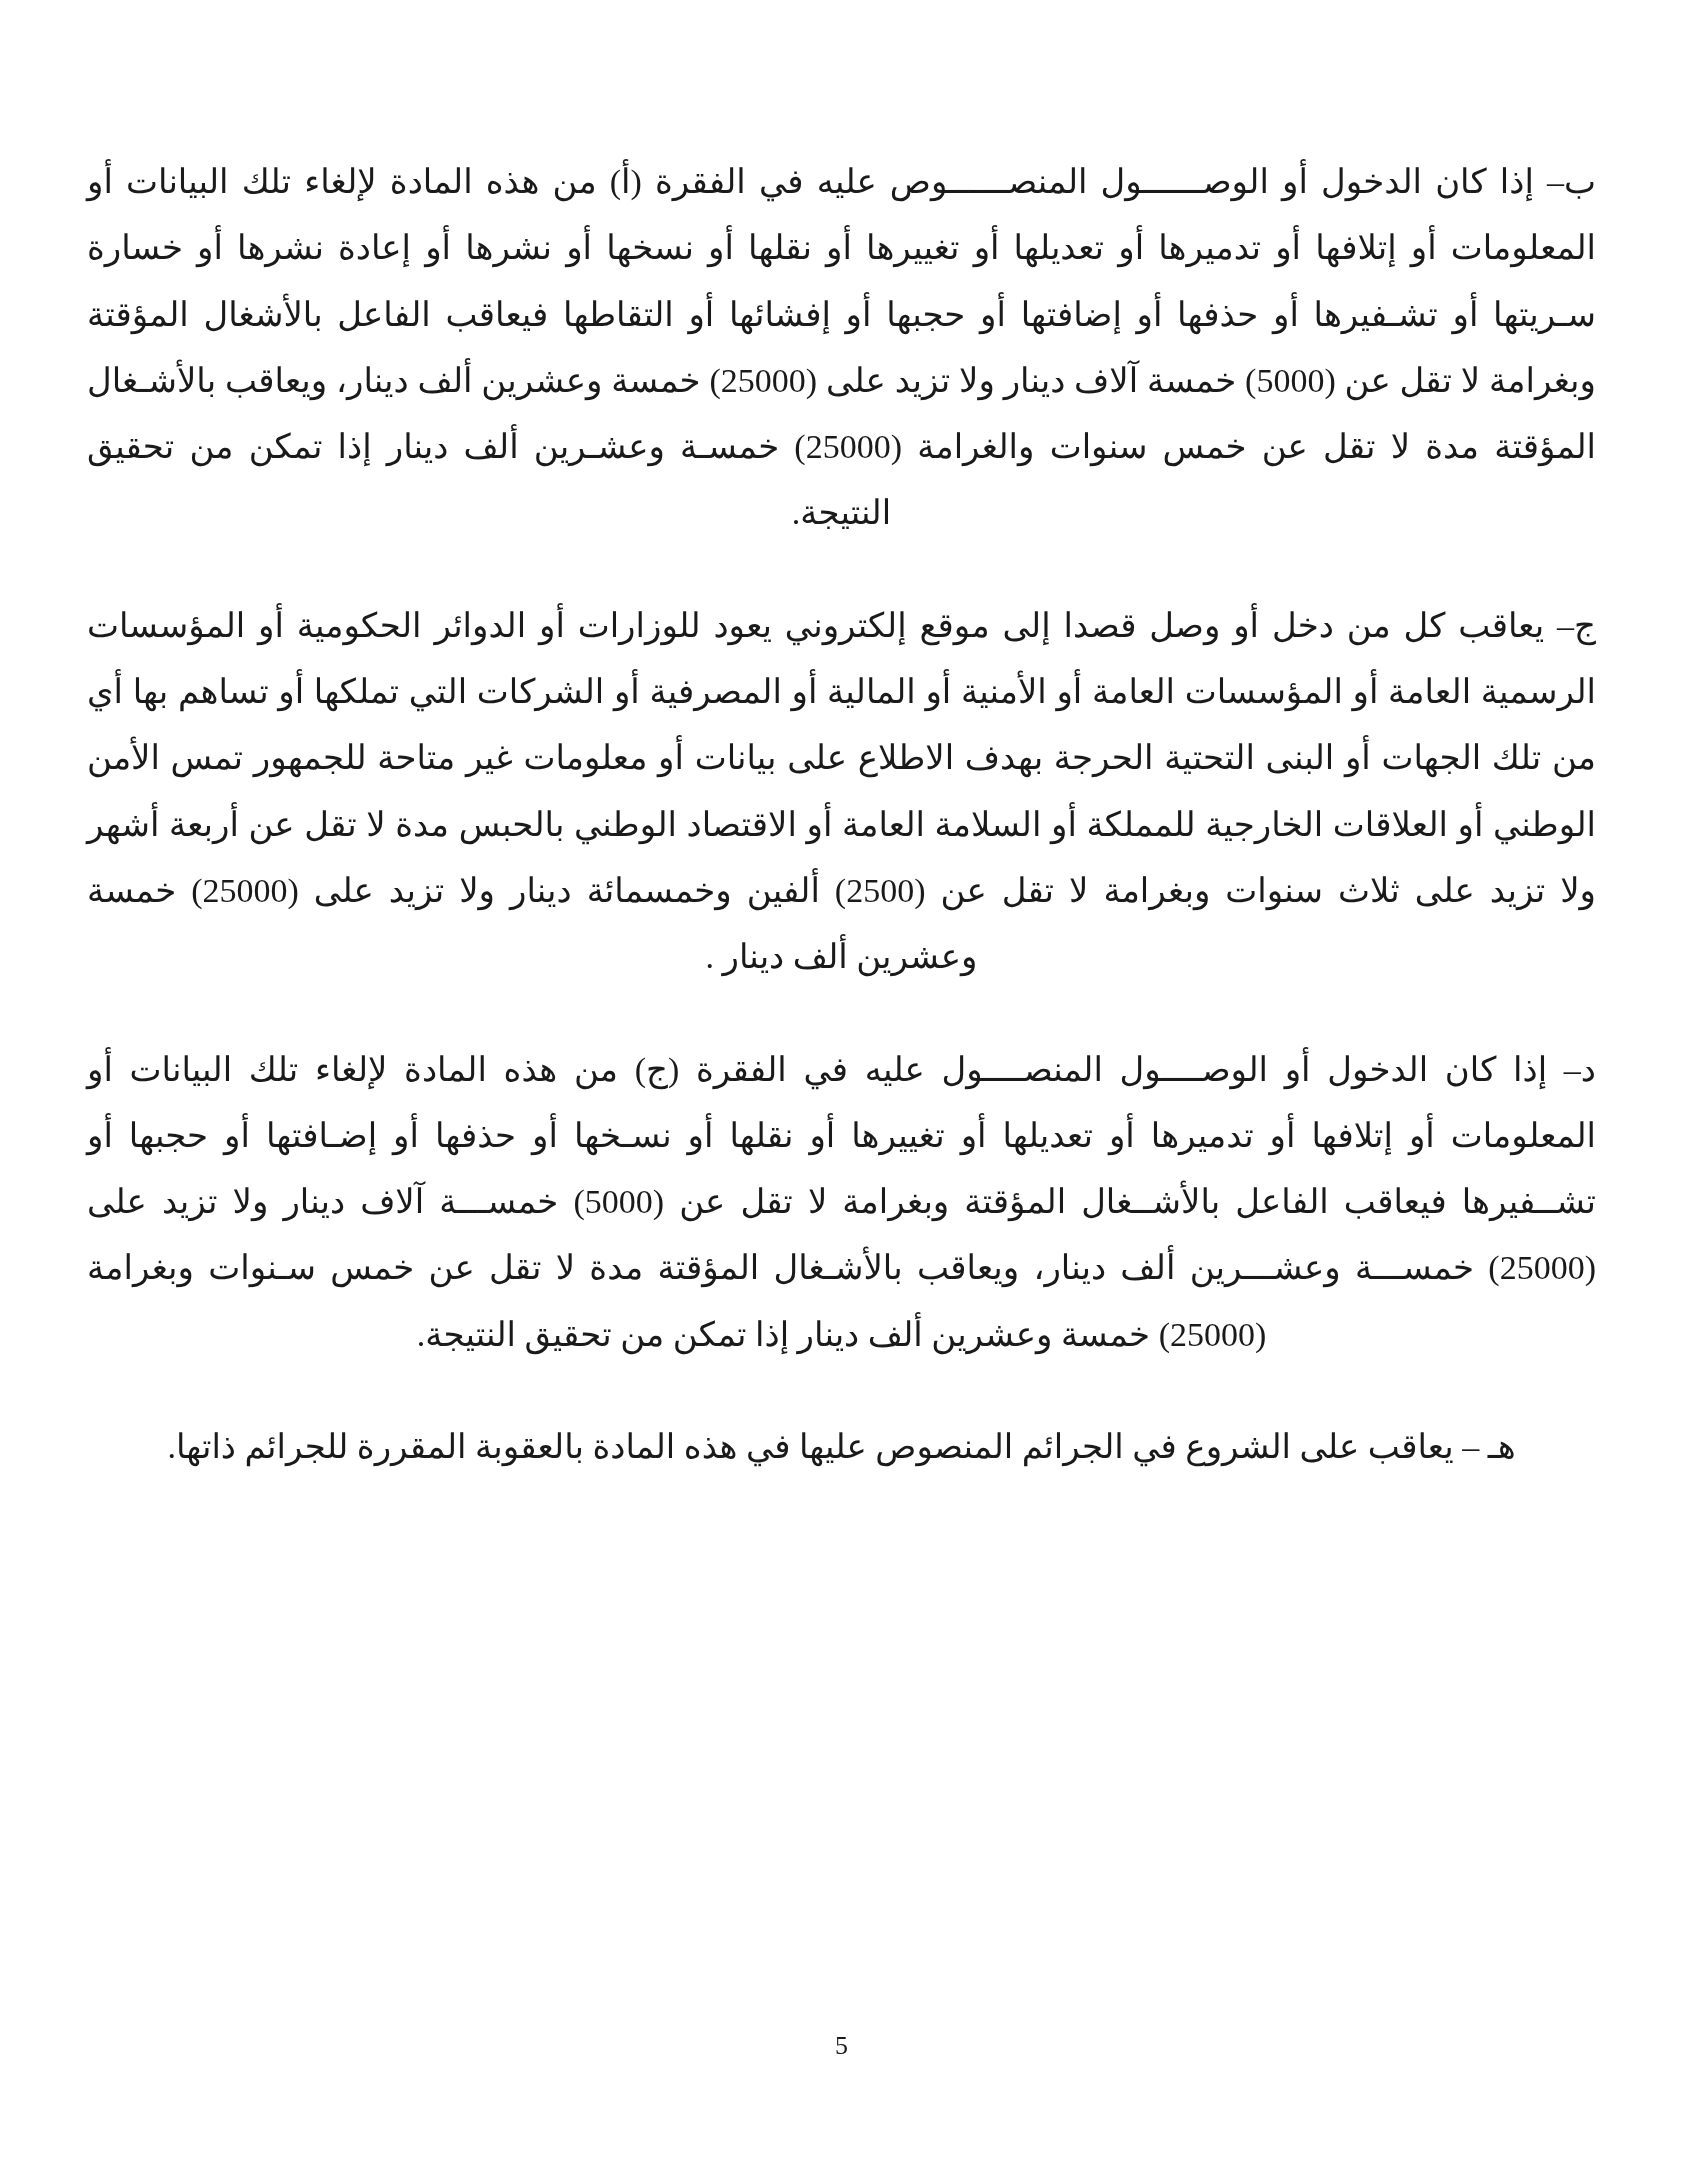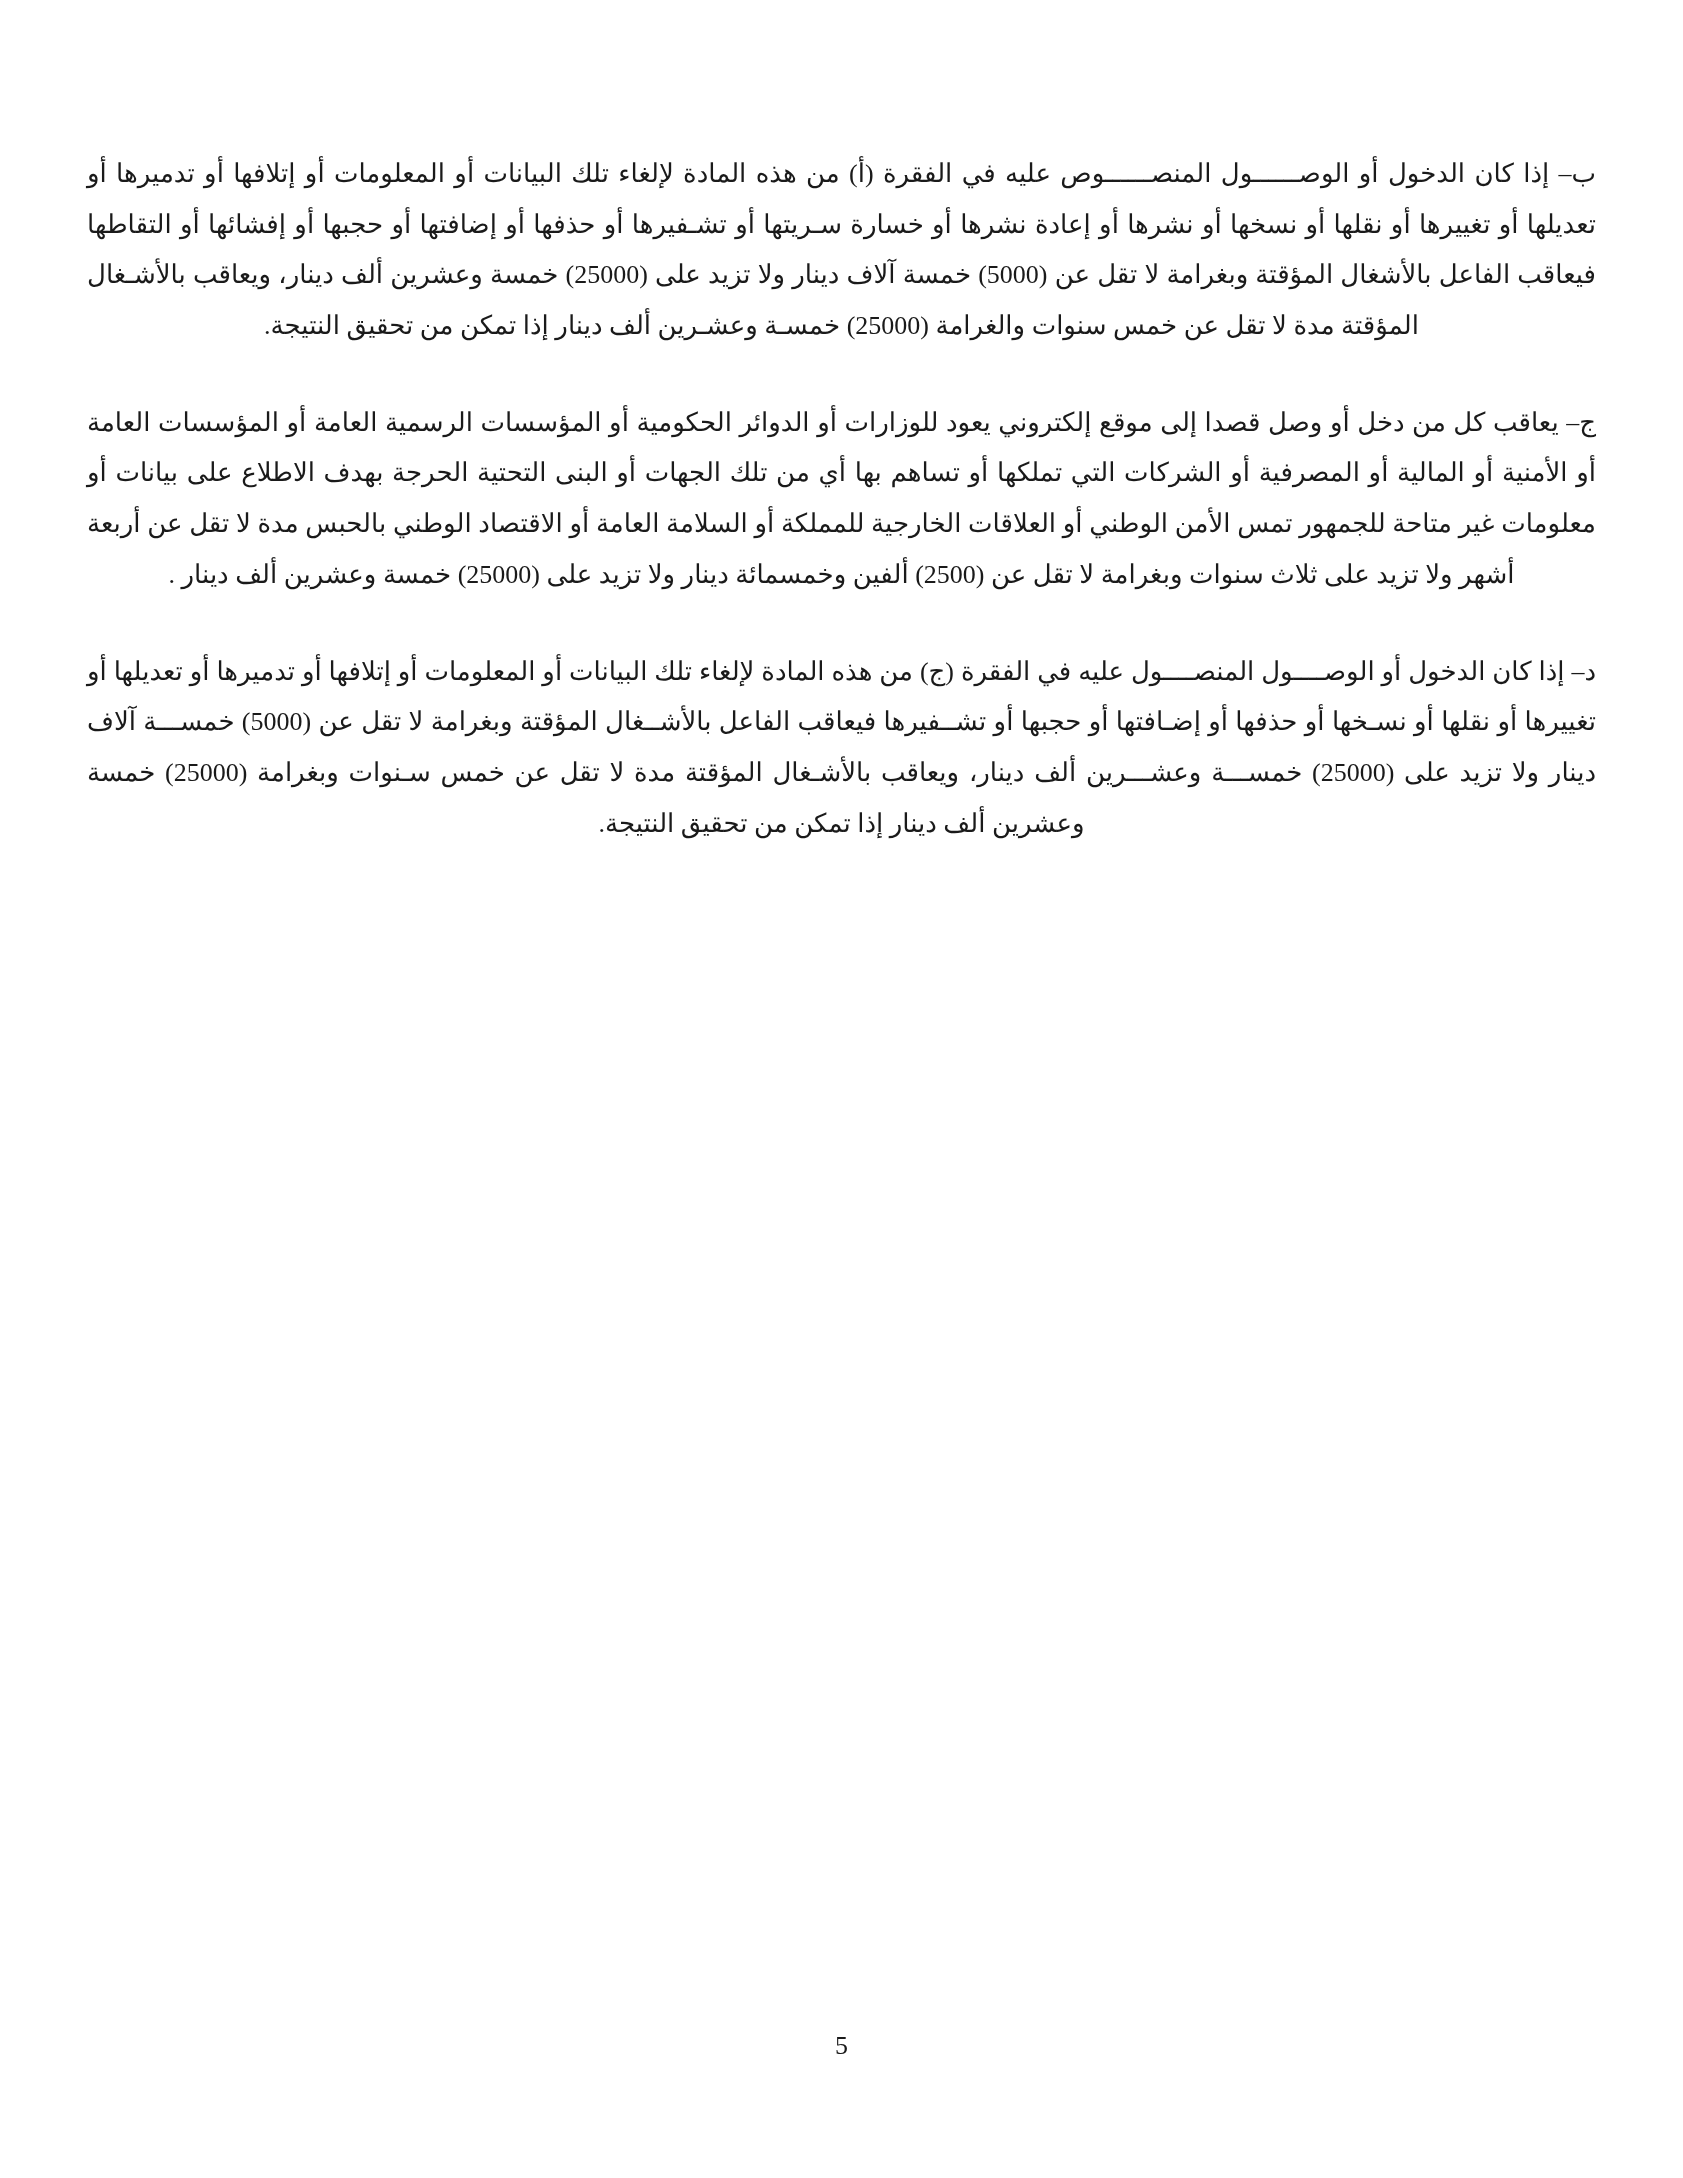--- a/index.html
+++ b/index.html
@@ -27,21 +27,21 @@
   
   .content {
     position: absolute;
     top: 149px;
     right: 87px;
     left: 87px;
     z-index: 2;
   }
   p.para {
     margin: 0 0 46px 0;
-    font-size: 26px;
+    font-size: 34px;
     line-height: 1.95;
     color: #1a1a1a;
     text-align: justify;
     text-align-last: center;
     letter-spacing: 0;
   }
   p.para.last {
     text-align: center;
     text-align-last: center;
     margin-bottom: 0;
@@ -89,18 +89,19 @@
     
     
     
     
   </div>
 
   <div class="content">
     <p class="para">ب– إذا كان الدخول أو الوصــــــول المنصــــــوص عليه في الفقرة (أ) من هذه المادة لإلغاء تلك البيانات أو المعلومات أو إتلافها أو تدميرها أو تعديلها أو تغييرها أو نقلها أو نسخها أو نشرها أو إعادة نشرها أو خسارة سـريتها أو تشـفيرها أو حذفها أو إضافتها أو حجبها أو إفشائها أو التقاطها فيعاقب الفاعل بالأشغال المؤقتة وبغرامة لا تقل عن (5000) خمسة آلاف دينار ولا تزيد على (25000) خمسة وعشرين ألف دينار، ويعاقب بالأشـغال المؤقتة مدة لا تقل عن خمس سنوات والغرامة (25000) خمسـة وعشـرين ألف دينار إذا تمكن من تحقيق النتيجة.</p>
     <p class="para">ج– يعاقب كل من دخل أو وصل قصدا إلى موقع إلكتروني يعود للوزارات أو الدوائر الحكومية أو المؤسسات الرسمية العامة أو المؤسسات العامة أو الأمنية أو المالية أو المصرفية أو الشركات التي تملكها أو تساهم بها أي من تلك الجهات أو البنى التحتية الحرجة بهدف الاطلاع على بيانات أو معلومات غير متاحة للجمهور تمس الأمن الوطني أو العلاقات الخارجية للمملكة أو السلامة العامة أو الاقتصاد الوطني بالحبس مدة لا تقل عن أربعة أشهر ولا تزيد على ثلاث سنوات وبغرامة لا تقل عن (2500) ألفين وخمسمائة دينار ولا تزيد على (25000) خمسة وعشرين ألف دينار .</p>
     <p class="para">د– إذا كان الدخول أو الوصــــول المنصــــول عليه في الفقرة (ج) من هذه المادة لإلغاء تلك البيانات أو المعلومات أو إتلافها أو تدميرها أو تعديلها أو تغييرها أو نقلها أو نسـخها أو حذفها أو إضـافتها أو حجبها أو تشــفيرها فيعاقب الفاعل بالأشــغال المؤقتة وبغرامة لا تقل عن (5000) خمســـة آلاف دينار ولا تزيد على (25000) خمســـة وعشـــرين ألف دينار، ويعاقب بالأشـغال المؤقتة مدة لا تقل عن خمس سـنوات وبغرامة (25000) خمسة وعشرين ألف دينار إذا تمكن من تحقيق النتيجة.</p>
+    <p class="para last">هـ – يعاقب على الشروع في الجرائم المنصوص عليها في هذه المادة بالعقوبة المقررة للجرائم ذاتها.</p>
   </div>
 
   <div class="page-number">5</div>
 
 </div>
 
 
 </body></html>

